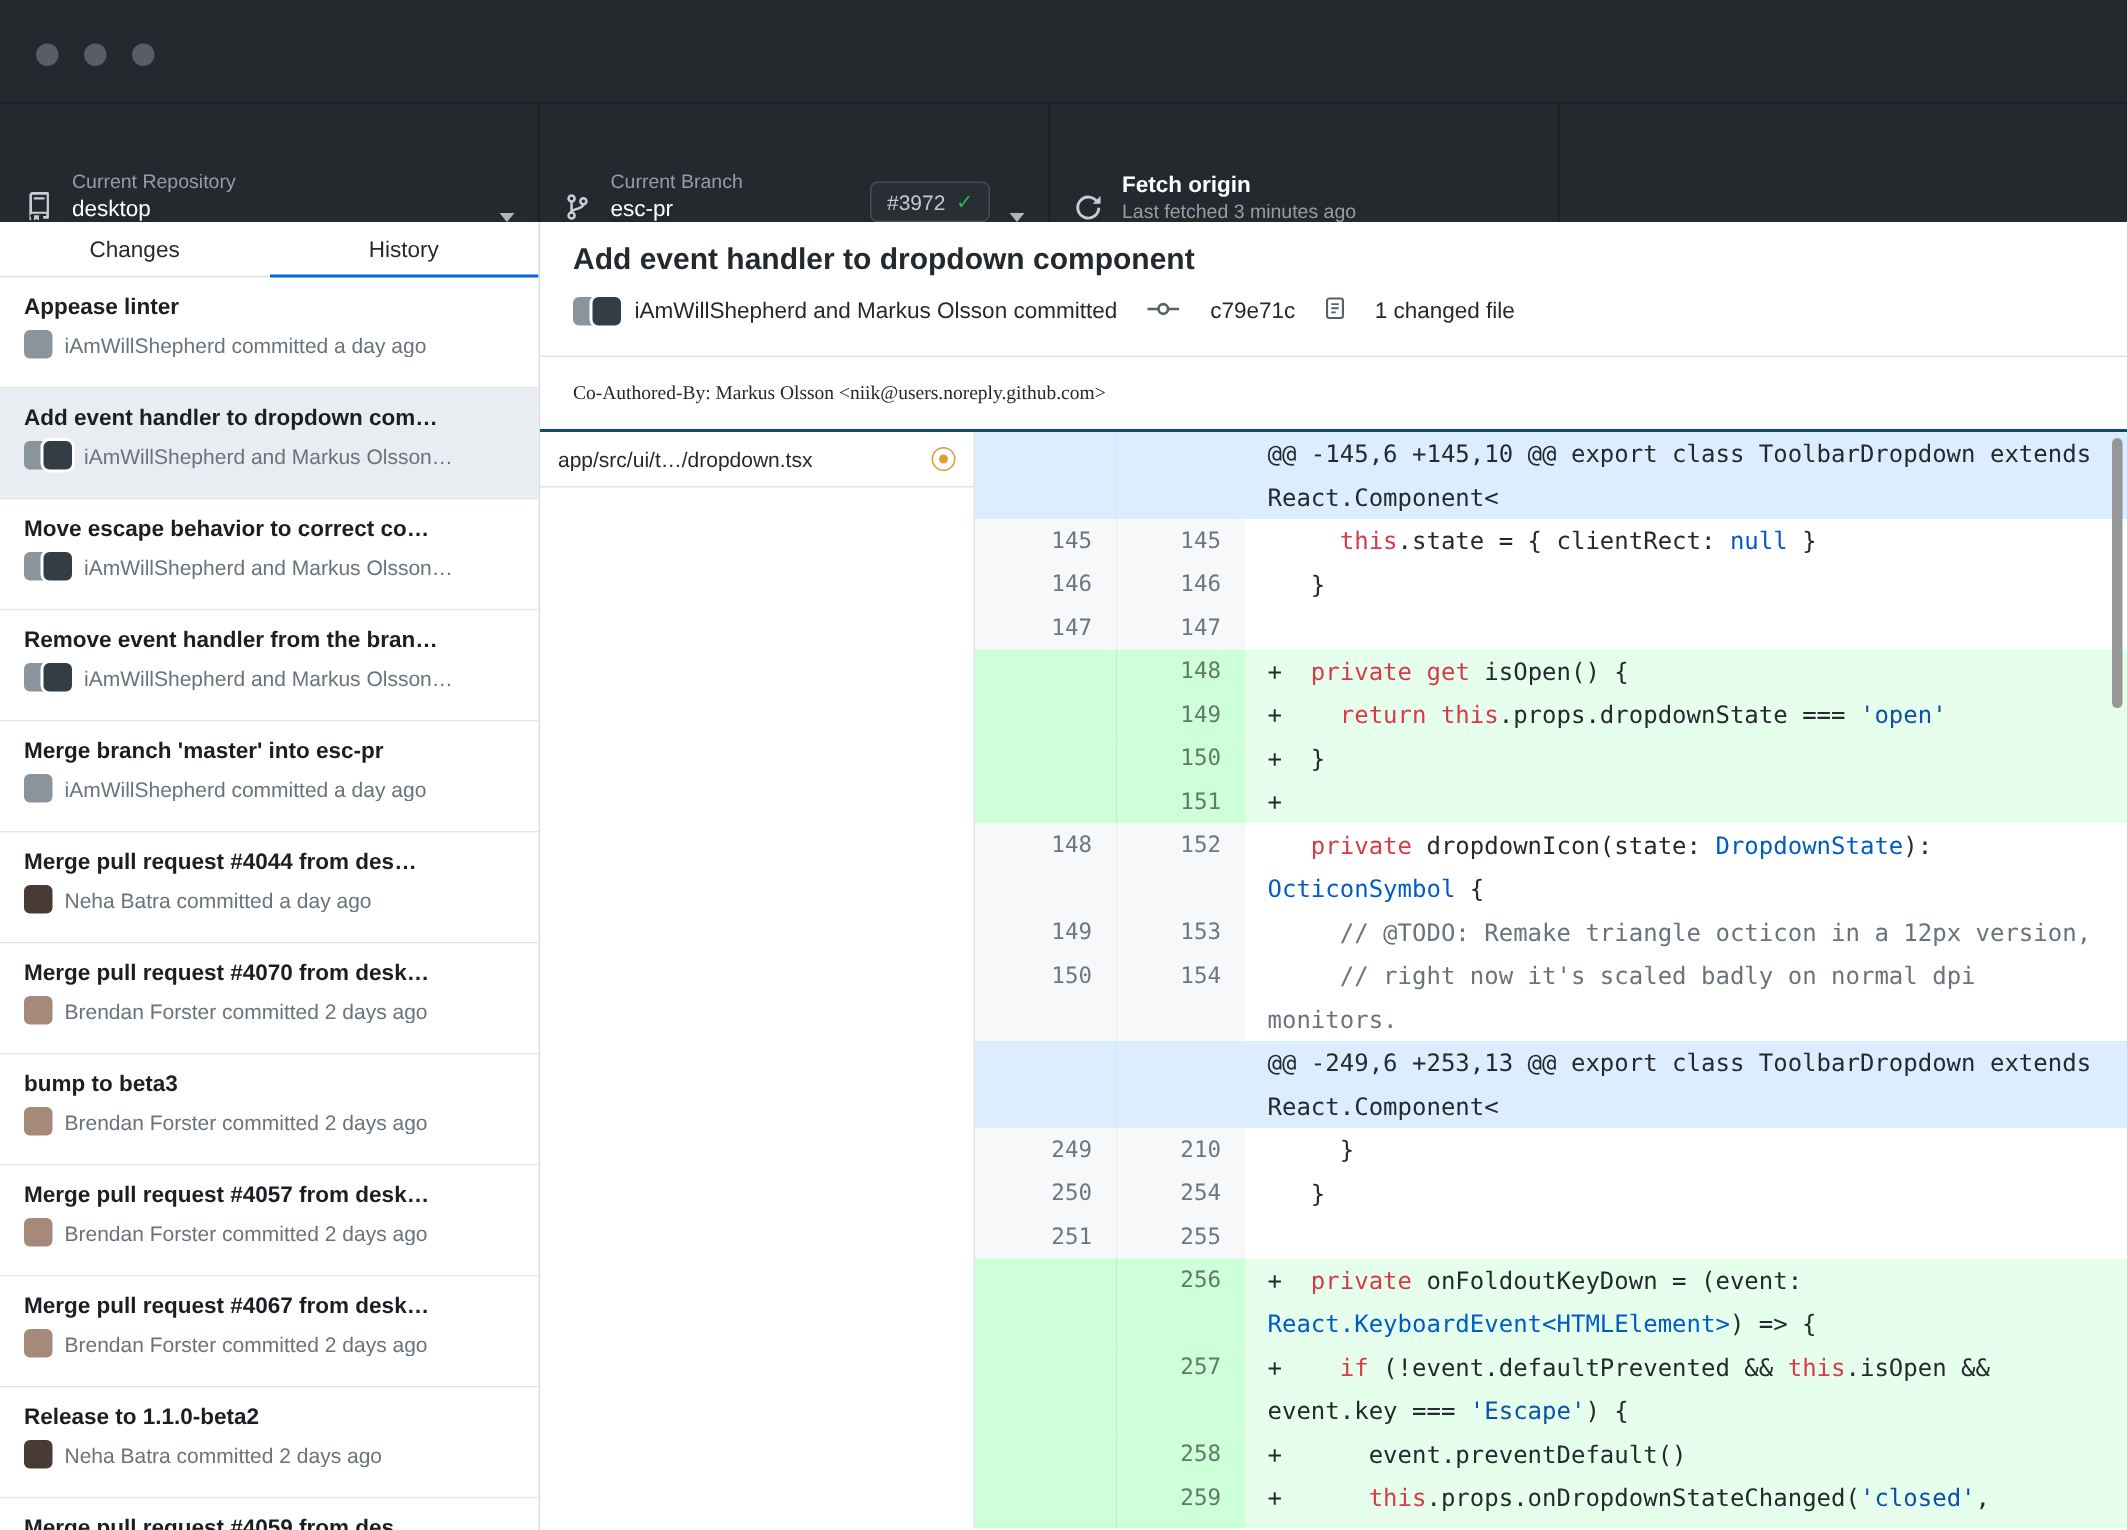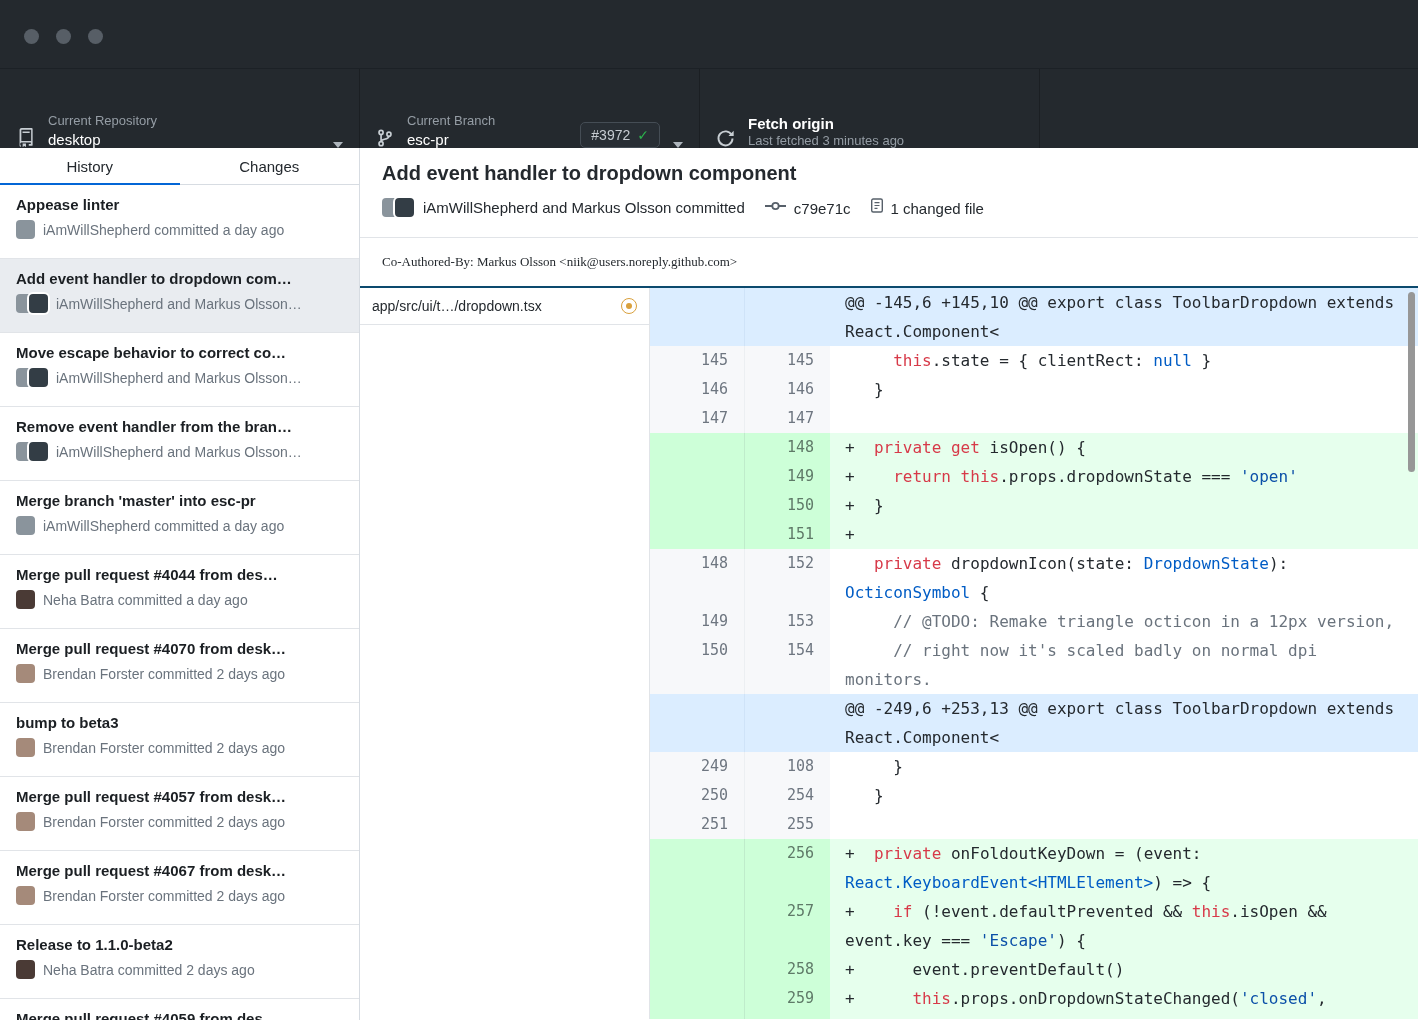--- a/index.html
+++ b/index.html
@@ -45,21 +45,21 @@
   .av{width:19px;height:19px;border-radius:4px;flex:none;display:inline-block}
   .av + .av{margin-left:-6px;box-shadow:0 0 0 2px #fff}
   .meta-text{margin-left:8px;font-size:14px;color:#6a737d;white-space:nowrap;overflow:hidden}
 
   
   .main{position:absolute;left:360px;top:148px;width:1058px;height:872px;background:#fff}
   .commit-header{height:90px;padding:14px 22px 0;border-bottom:1px solid #e1e4e8}
   .commit-title-main{font-size:20px;font-weight:700;color:#24292e;white-space:nowrap;overflow:hidden}
   .commit-meta-main{display:flex;align-items:center;margin-top:12px;font-size:15px;color:#24292e}
   .commit-meta-main .avatars{margin-right:9px}
-  .meta-group{display:flex;align-items:flex-end;margin-left:18px;gap:6px}
+  .meta-group{display:flex;align-items:center;margin-left:18px;gap:19px}
   .coauthor{height:50px;display:flex;align-items:center;padding:0 22px;border-bottom:2px solid #0c4a6e;
     font-family:Liberation Serif, serif;font-size:13px;color:#24292e;white-space:pre}
   .content{position:relative;display:flex;height:731px;overflow:hidden}
   .file-panel{width:290px;flex:none;border-right:1px solid #e1e4e8;background:#fff}
   .file-row{height:37px;display:flex;align-items:center;padding:0 12px;border-bottom:1px solid #e1e4e8;
     font-size:14px;color:#24292e}
   .file-path{flex:1;white-space:nowrap;overflow:hidden}
   .mod-icon{width:16px;height:16px;border:1.5px solid #d9a03c;border-radius:50%;position:relative;flex:none}
   .mod-icon::after{content:"";position:absolute;left:50%;top:50%;width:6px;height:6px;margin:-3px 0 0 -3px;
     border-radius:50%;background:#d9a03c}
@@ -144,22 +144,22 @@
     <div class="tb-text">
       <div class="tb-title">Fetch origin</div>
       <div class="tb-sub">Last fetched 3 minutes ago</div>
     </div>
   </div>
 
 </div>
 
 <div class="sidebar">
   <div class="tabs">
+    <div class="tab">Changes</div>
     <div class="tab active">History</div>
-    <div class="tab">Changes</div>
   </div>
   <div id="commit-list">
       <div class="commit-item">
         <div class="commit-title">Appease linter</div>
         <div class="commit-meta">
           <span class="avatars">
             <span class="av" style="background: rgb(138, 148, 156);"></span>
           </span>
           <span class="meta-text">iAmWillShepherd committed a day ago</span>
         </div>
@@ -364,21 +364,21 @@
             <div class="gut new">154</div>
             <div class="code"><span>     </span><span class="cm">// right now it's scaled badly on normal dpi monitors.</span></div>
           </div>
           <div class="diff-row hunk">
             <div class="gut old"></div>
             <div class="gut new"></div>
             <div class="code">@@ -249,6 +253,13 @@ export class ToolbarDropdown extends React.Component&lt;</div>
           </div>
           <div class="diff-row ctx">
             <div class="gut old">249</div>
-            <div class="gut new">108</div>
+            <div class="gut new">210</div>
             <div class="code"><span>     }</span></div>
           </div>
           <div class="diff-row ctx">
             <div class="gut old">250</div>
             <div class="gut new">254</div>
             <div class="code"><span>   }</span></div>
           </div>
           <div class="diff-row ctx">
             <div class="gut old">251</div>
             <div class="gut new">255</div>

